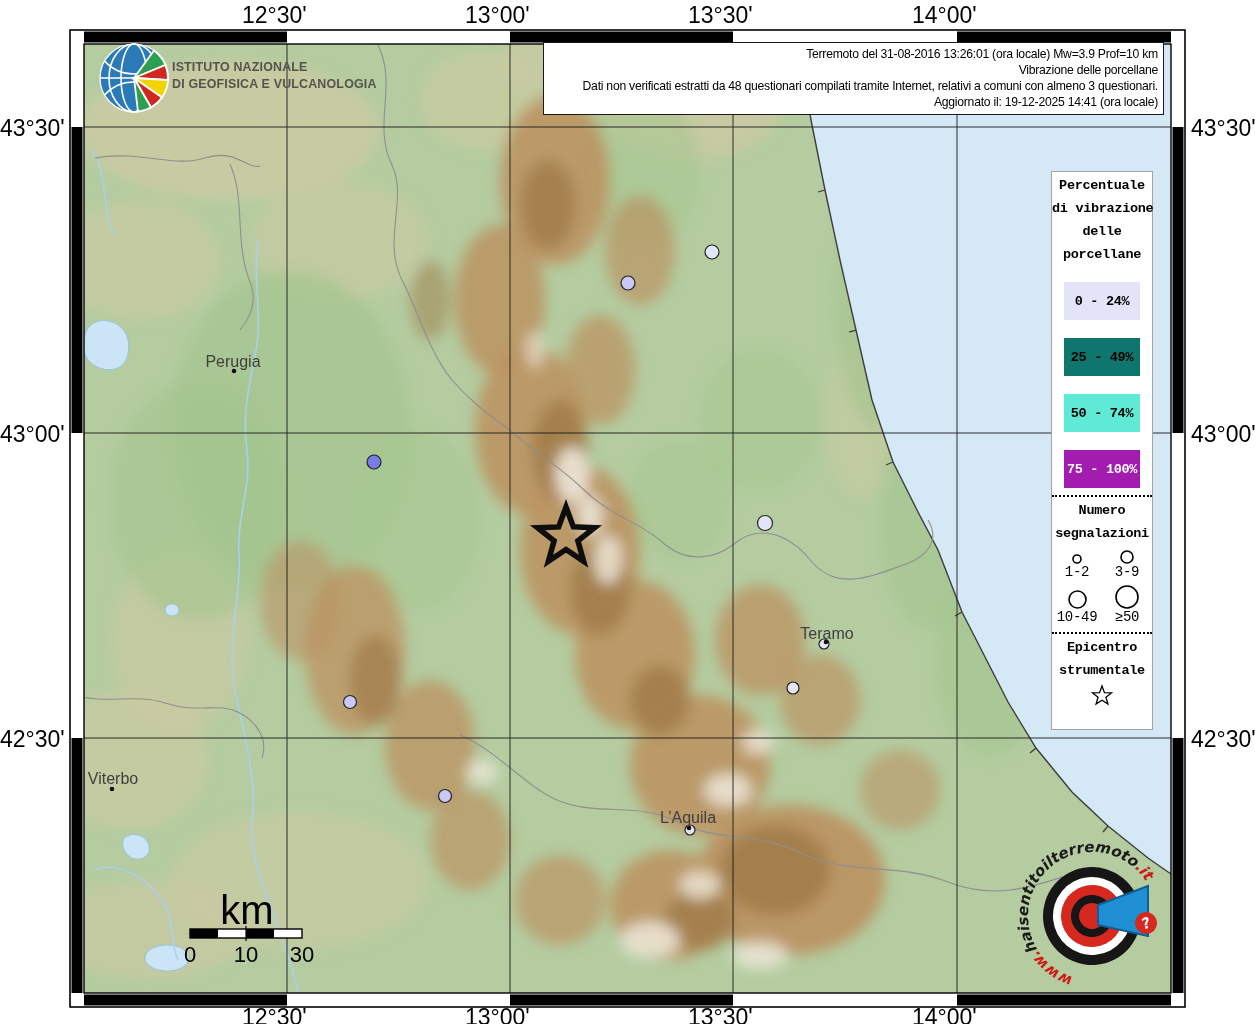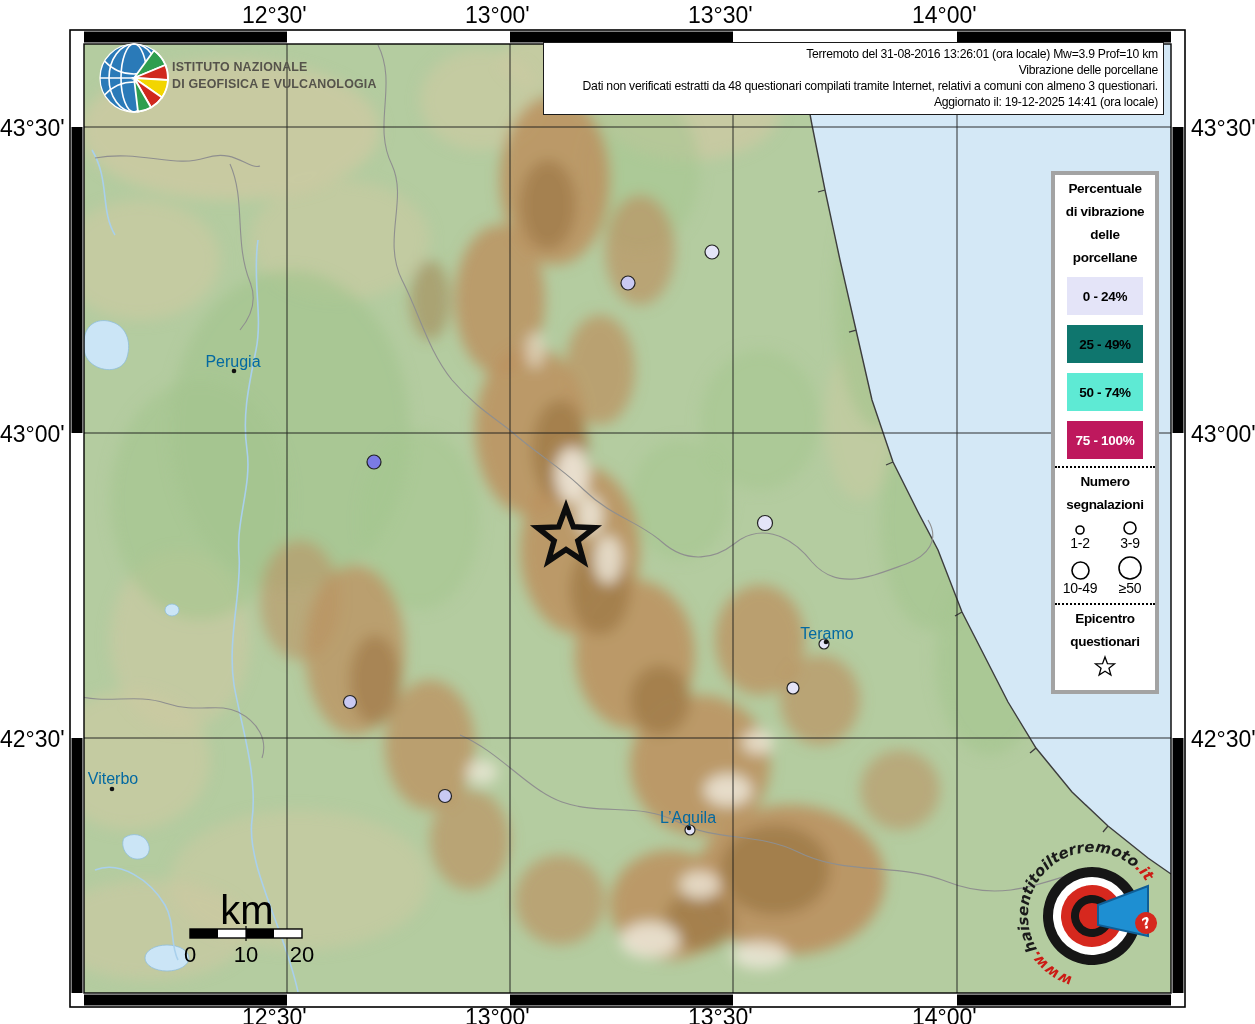--- a/index.html
+++ b/index.html
@@ -10,46 +10,46 @@
   #stage{position:absolute;left:0;top:0;width:1255px;height:1024px;}
   svg{position:absolute;left:0;top:0;}
   .axis-label{
     position:absolute;font-size:23px;color:#000;white-space:nowrap;
     font-family:"Liberation Sans",sans-serif;
   }
   .axis-top,.axis-bottom{width:90px;text-align:left;}
   .axis-left{width:62px;text-align:right;}
   .axis-right{width:70px;text-align:left;}
   .city-label{
-    position:absolute;font-size:16px;color:#0369a1;transform:translate(-50%,-50%);
+    position:absolute;font-size:16px;color:#404040;transform:translate(-50%,-50%);
     white-space:nowrap;font-family:"Liberation Sans",sans-serif;
   }
   #info-box{
     position:absolute;left:543px;top:42px;width:608px;
     background:#fff;border:1.5px solid #1a1a1a;padding:3px 5px 4px 6px;
     font-size:12.2px;line-height:16px;letter-spacing:-0.25px;color:#000;
     white-space:nowrap;
     text-align:right;
   }
   #ingv-text{
     position:absolute;left:172px;top:58px;color:#55534b;font-weight:bold;
     font-size:13.5px;line-height:17px;letter-spacing:0.2px;
     transform:scaleX(0.92);transform-origin:left top;white-space:nowrap;
   }
   #legend-box{
     position:absolute;left:1051px;top:171px;width:100px;
-    background:#fff;border:4px solid #a3a3a3;text-align:center;
-    font-family:Liberation Sans, sans-serif;color:#000;padding-bottom:8px;
+    background:#fff;border:1px solid #a3a3a3;text-align:center;
+    font-family:Liberation Mono, monospace;color:#000;padding-bottom:18px;
   }
   .legend-title{
     font-weight:bold;font-size:13.5px;line-height:18px;letter-spacing:-0.3px;
     margin-top:5px;white-space:nowrap;overflow:visible;
   }
   .legend-swatch{
-    width:76px;height:38px;margin:10px auto 0 auto;display:flex;
+    width:76px;height:38px;margin:18px auto 0 auto;display:flex;
     align-items:center;justify-content:center;font-weight:bold;font-size:13.5px;
     letter-spacing:-0.3px;white-space:nowrap;
   }
   .legend-divider{border:none;border-top:2px dotted #000;margin:7px 0 0 0;}
   .size-grid{display:grid;grid-template-columns:50% 50%;margin-top:2px;}
   .size-cell{display:flex;flex-direction:column;align-items:center;justify-content:flex-end;}
   .size-cell .lbl{font-size:14px;line-height:15px;letter-spacing:-0.3px;}
   .scale-tick{
     position:absolute;font-size:22px;color:#000;width:60px;text-align:center;
     transform:translateX(-50%);
@@ -305,21 +305,21 @@
   <div id="legend-percent-title">
         <div class="legend-title">Percentuale</div>
         <div class="legend-title">di vibrazione</div>
         <div class="legend-title">delle</div>
         <div class="legend-title">porcellane</div>
       </div>
   <div id="legend-swatches">
         <div class="legend-swatch" style="background: rgb(228, 228, 248); color: rgb(0, 0, 0);">0 - 24%</div>
         <div class="legend-swatch" style="background: #0f766e; color: rgb(0, 0, 0);">25 - 49%</div>
         <div class="legend-swatch" style="background: #5eead4; color: rgb(0, 0, 0);">50 - 74%</div>
-        <div class="legend-swatch" style="background: #be185d; color: rgb(255, 255, 255);">75 - 100%</div>
+        <div class="legend-swatch" style="background: #a21caf; color: rgb(255, 255, 255);">75 - 100%</div>
       </div>
   <hr class="legend-divider">
   <div id="legend-reports-title">
         <div class="legend-title">Numero</div>
         <div class="legend-title">segnalazioni</div>
       </div>
   <div class="size-grid" id="legend-sizes">
         <div class="size-cell">
           <svg width="12" height="12" viewBox="-6 -6 12 12" style="position: static; display: block; margin-top: 4px;">
             <circle r="4" fill="#fff" stroke="#000" stroke-width="1.6"></circle>
@@ -341,21 +341,21 @@
         <div class="size-cell">
           <svg width="26" height="26" viewBox="-13 -13 26 26" style="position: static; display: block; margin-top: 4px;">
             <circle r="11" fill="#fff" stroke="#000" stroke-width="1.6"></circle>
           </svg>
           <div class="lbl">≥50</div>
         </div>
       </div>
   <hr class="legend-divider">
   <div id="legend-epi-title">
         <div class="legend-title">Epicentro</div>
-        <div class="legend-title">questionari</div>
+        <div class="legend-title">strumentale</div>
       </div>
   <svg width="28" height="26" viewBox="-14 -13 28 26" style="position:static;display:block;margin:3px auto 2px auto">
     <path d="M0,-10 L2.45,-3.37 L9.51,-3.09 L3.96,1.29 L5.88,8.09 L0,4.17 L-5.88,8.09 L-3.96,1.29 L-9.51,-3.09 L-2.45,-3.37 Z" fill="#fff" stroke="#000" stroke-width="1.3"></path>
   </svg>
 </div>
 
 <div id="axis-layer">
       <div class="axis-label axis-top" style="left: 242px; top: 2px;">12°30'</div>
       <div class="axis-label axis-bottom" style="left: 242px; top: 1004px;">12°30'</div>
       <div class="axis-label axis-top" style="left: 465px; top: 2px;">13°00'</div>
@@ -375,16 +375,16 @@
       <div class="city-label" style="left: 233px; top: 362px;">Perugia</div>
       <div class="city-label" style="left: 827px; top: 634px;">Teramo</div>
       <div class="city-label" style="left: 688px; top: 818px;">L’Aquila</div>
       <div class="city-label" style="left: 113px; top: 779px;">Viterbo</div>
     </div>
 
 <div id="scale-unit" style="left: 247px; top: 888px;">km</div>
 <div id="scale-ticks">
       <div class="scale-tick" style="left: 190px; top: 942px;">0</div>
       <div class="scale-tick" style="left: 246px; top: 942px;">10</div>
-      <div class="scale-tick" style="left: 302px; top: 942px;">20</div>
+      <div class="scale-tick" style="left: 302px; top: 942px;">30</div>
     </div>
 
 </div>
 
 </body></html>

